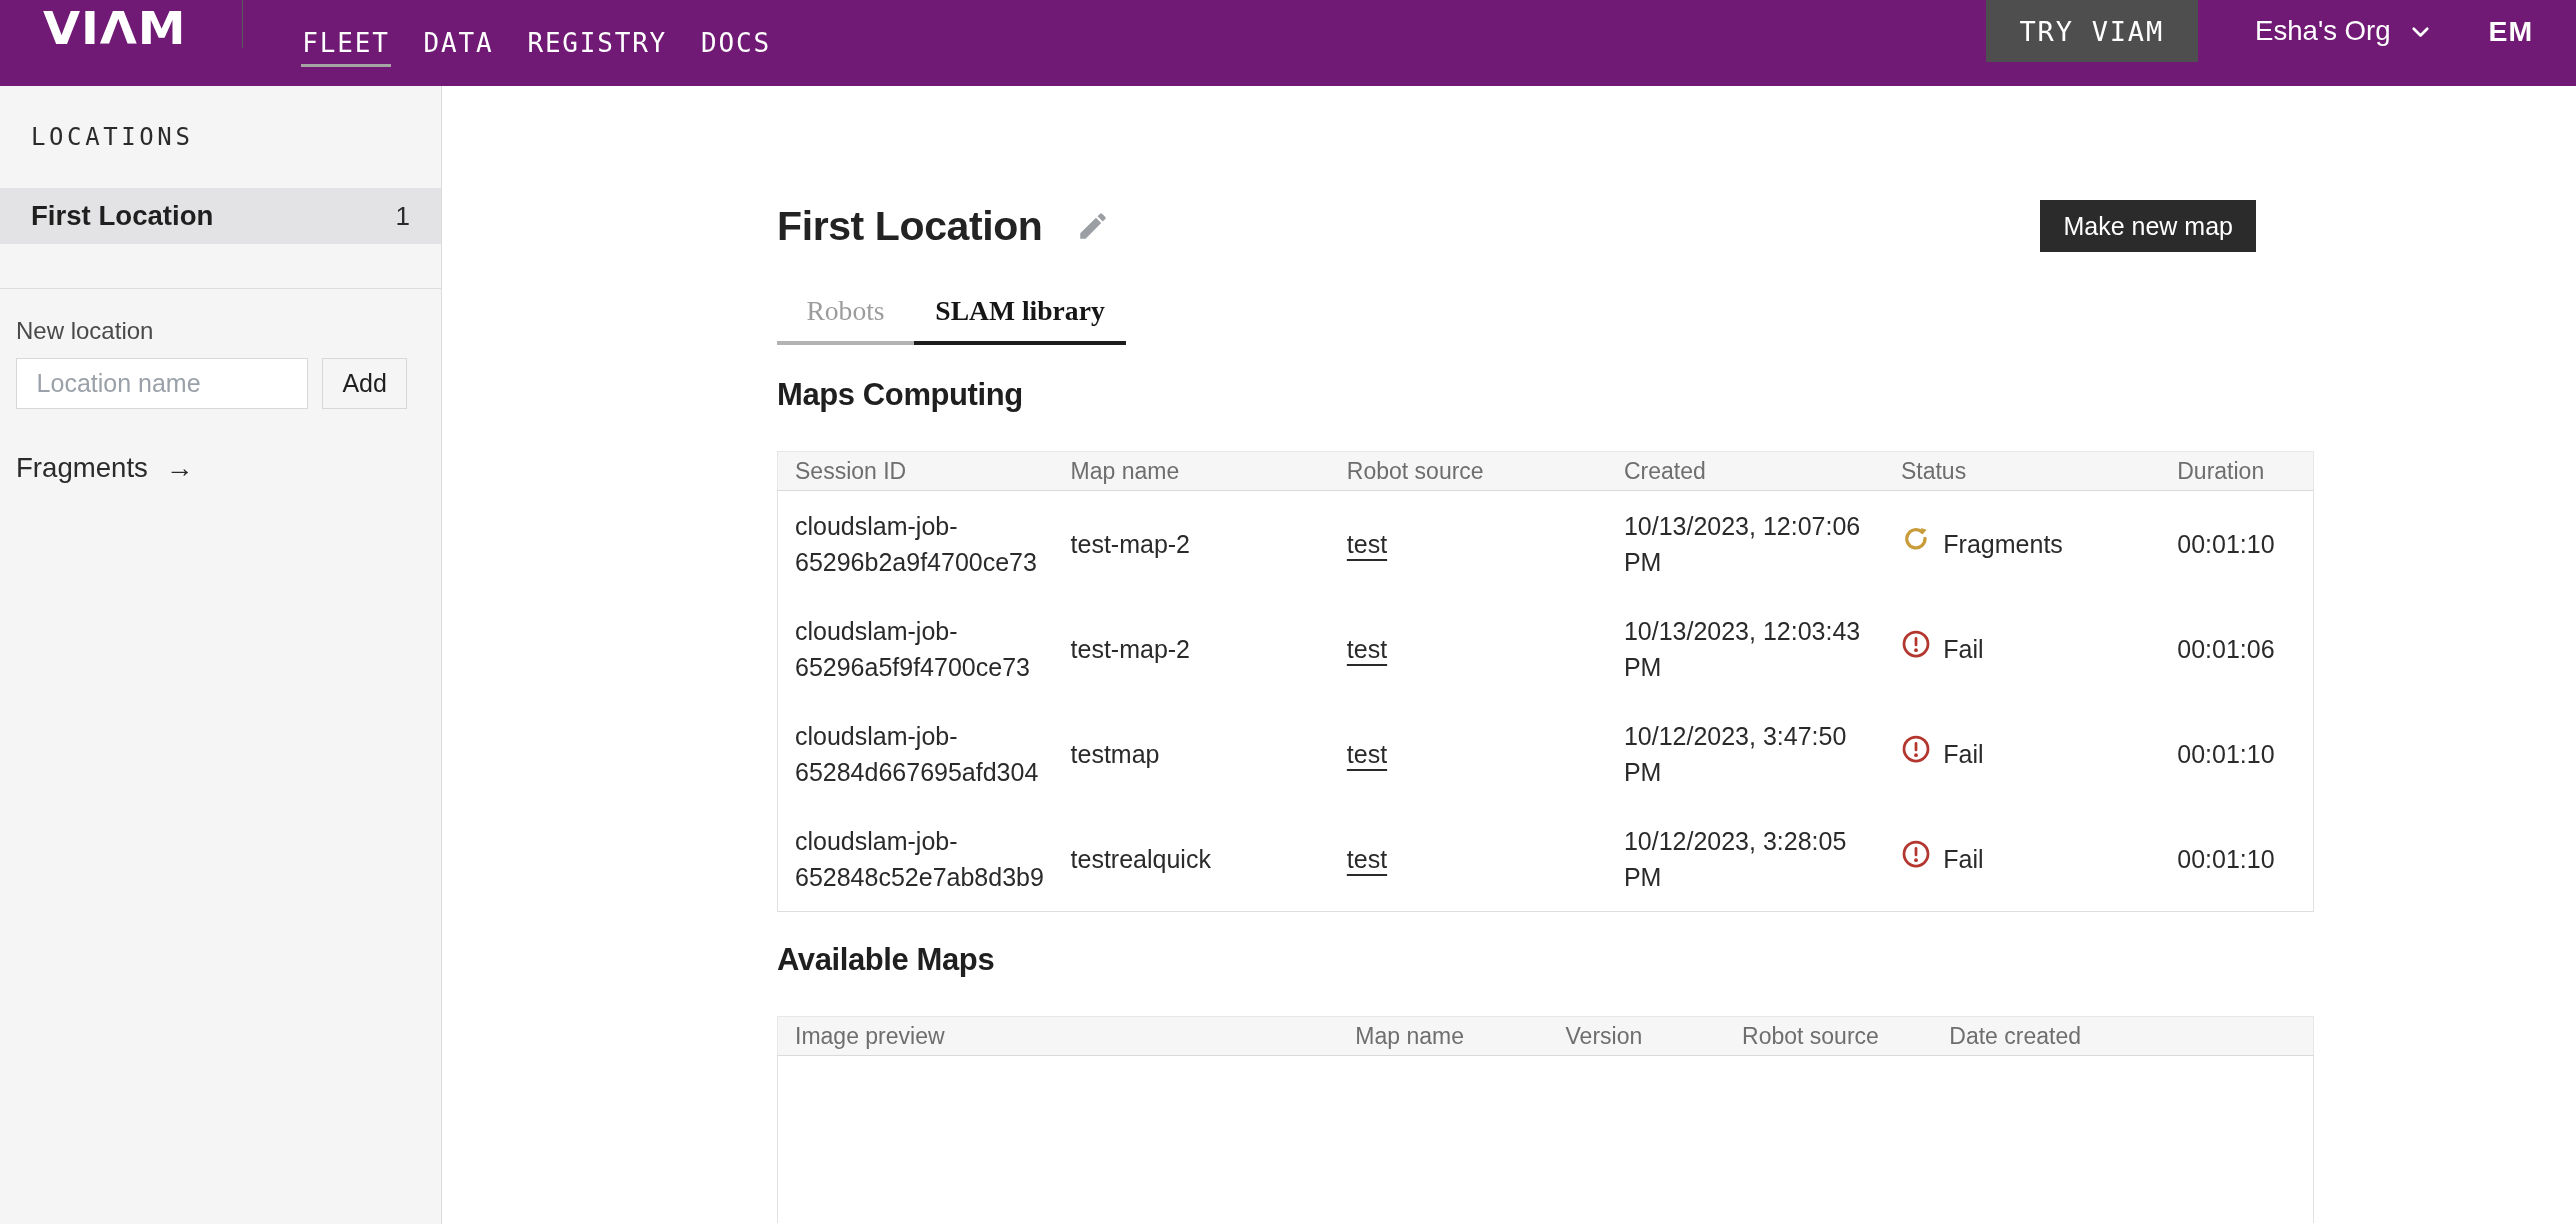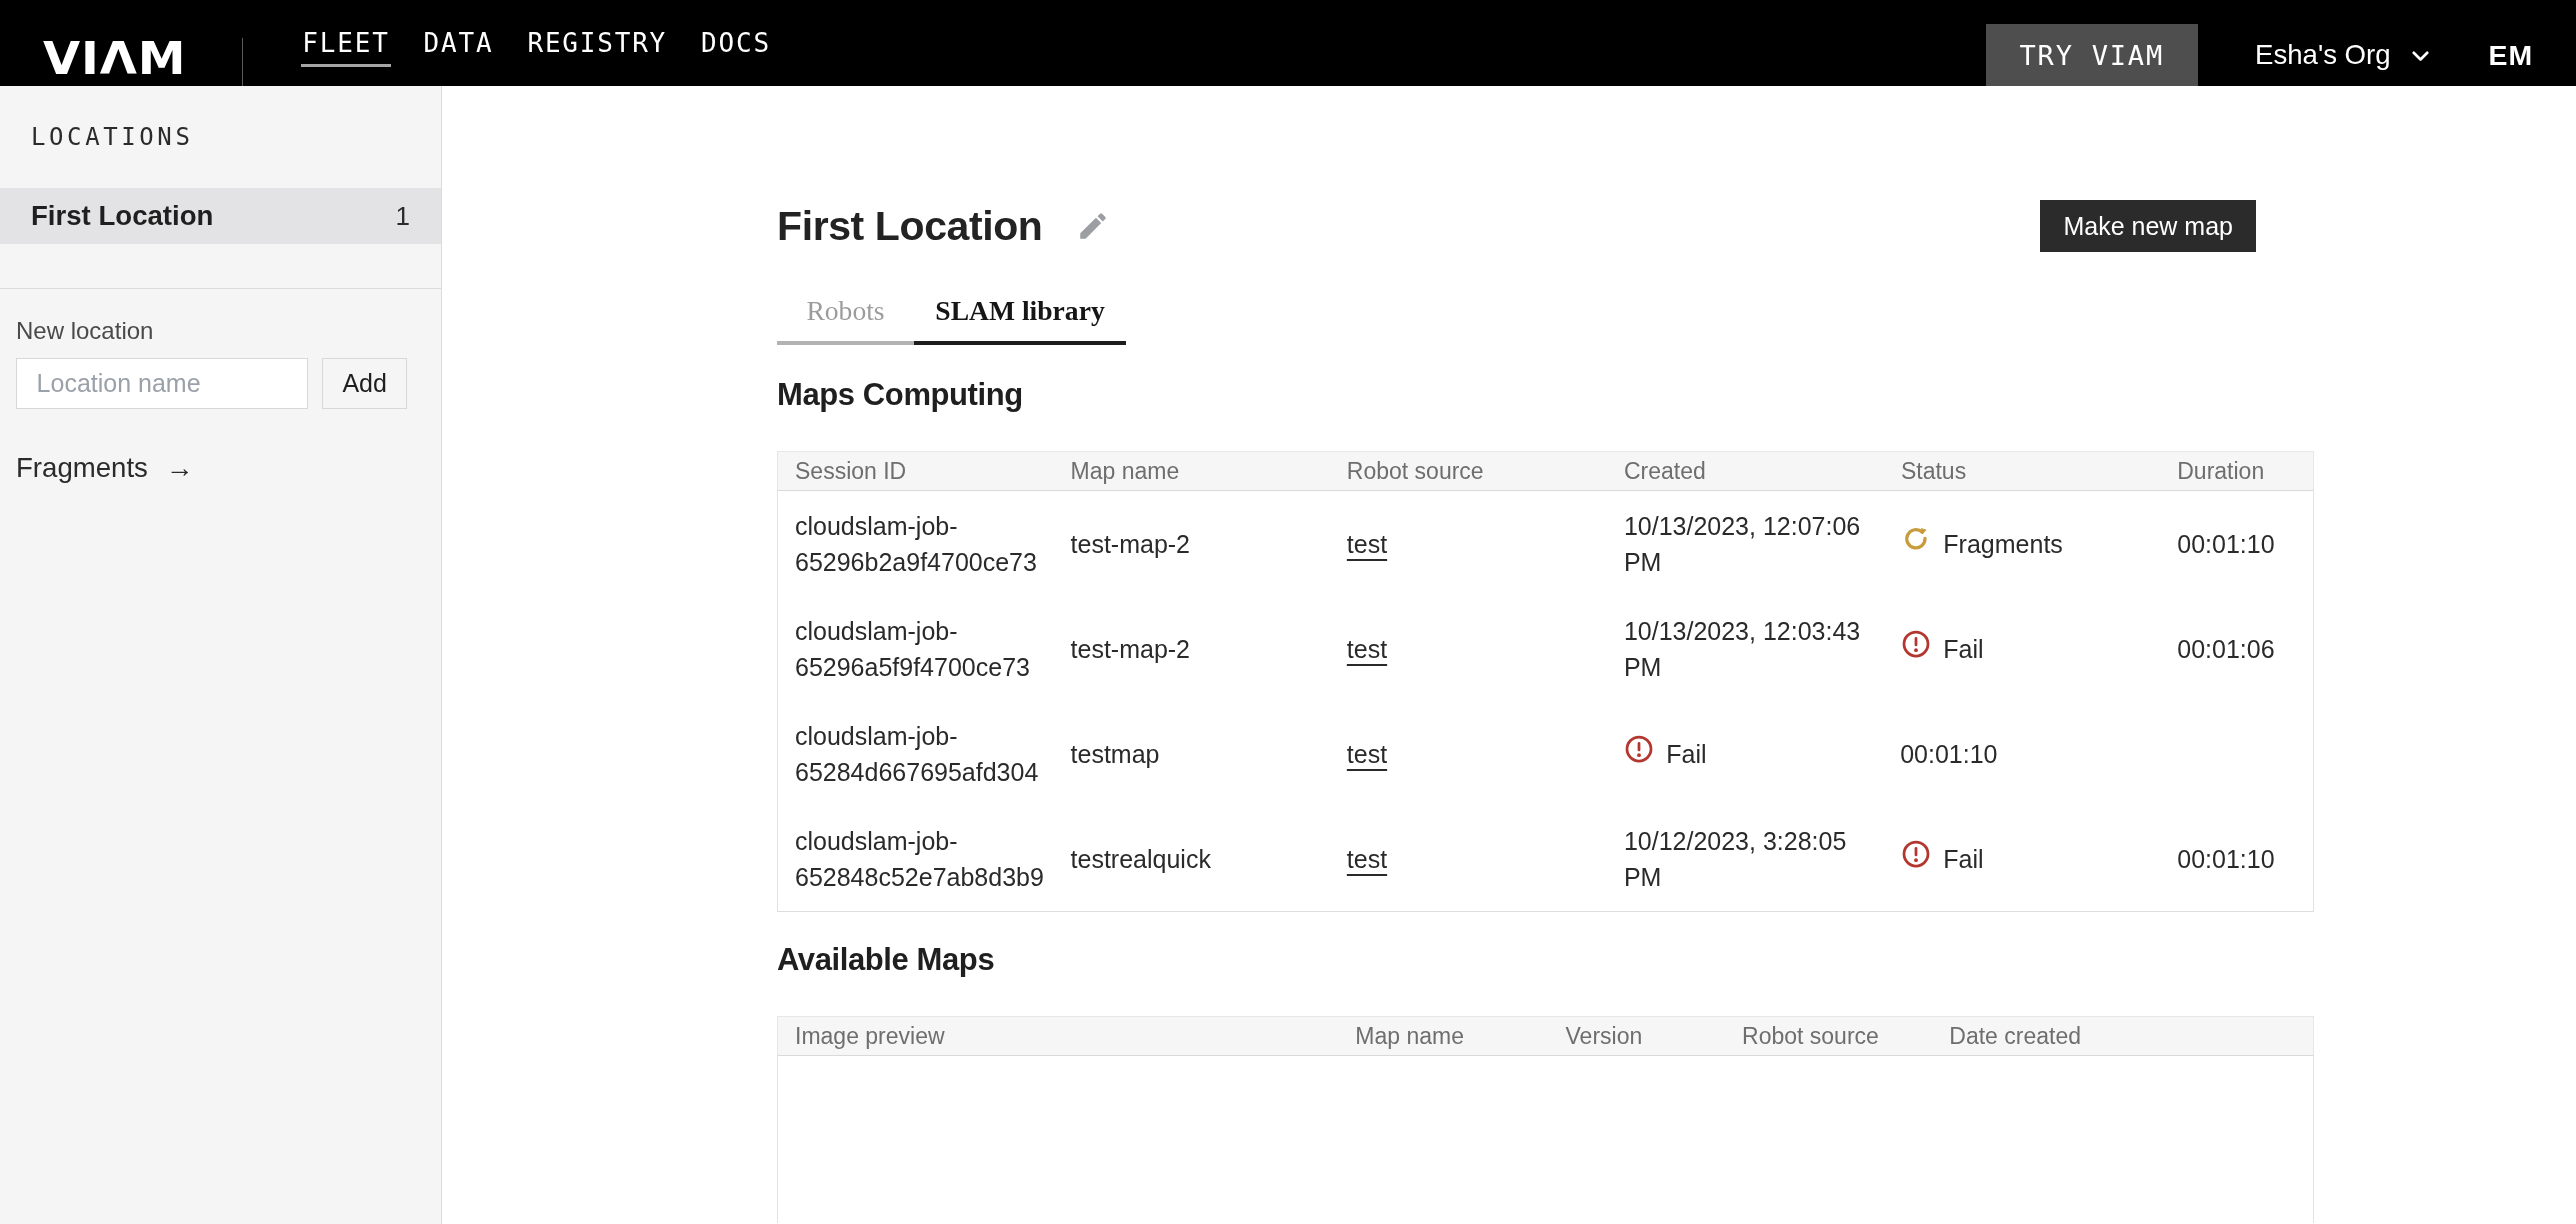--- a/index.html
+++ b/index.html
@@ -1,21 +1,21 @@
 <!DOCTYPE html>
 <html style="font-size:14.2px"><head>
 <meta charset="utf-8">
 <style>
   * { margin:0; padding:0; box-sizing:border-box; }
   html,body { width:2576px; height:1225px; overflow:hidden; background:#fff; }
   body { font-family:"Liberation Sans", sans-serif; color:#2a2a2a; }
   .app { width:2576px; height:1225px; display:flex; flex-direction:column; }
 
   
-  .topnav { height:86px; background:#000000; display:flex; align-items:flex-end; flex-shrink:0; }
+  .topnav { height:86px; background:#701a75; display:flex; align-items:flex-start; flex-shrink:0; }
   .logo { font-family:"DejaVu Sans", sans-serif; font-weight:800; font-size:48px; letter-spacing:0.9px;
           color:#fff; margin-left:43px; transform:scaleY(.92); }
   .nav-divider { width:1.8px; height:48px; background:#5a5a5a; margin-left:55px; }
   .nav-links { display:flex; align-items:center; height:100%; margin-left:59px; gap:34px; }
   .nav-link { font-family:"DejaVu Sans Mono", monospace; font-size:26px; letter-spacing:1.8px;
               color:#fff; height:100%; display:flex; align-items:center; position:relative; cursor:pointer; }
   .nav-link.active::after { content:""; position:absolute; left:-1.8px; right:-1.8px; bottom:18.7px; height:3.6px; background:#a5a5a5; }
   .nav-right { margin-left:auto; display:flex; align-items:center; margin-right:43px; }
   .try-viam { background:#4e4e4e; color:#fff; border:none; font-family:"DejaVu Sans Mono", monospace;
               font-size:27px; letter-spacing:1.8px; height:62px; padding:3px 34px; cursor:pointer; }
@@ -196,20 +196,21 @@
                 <span>Fail</span>
               </span>
             </div>
             <div class="td t1-c5">00:01:06</div>
           </div>
 
           <div class="tr">
             <div class="td wrap t1-c0">cloudslam-job-65284d667695afd304</div>
             <div class="td t1-c1">testmap</div>
             <div class="td t1-c2"><span class="cell-link">test</span></div>
+            <div class="td wrap t1-c3">10/12/2023, 3:47:50 PM</div>
             <div class="td t1-c4">
               <span class="status-cell status-fail">
 
                 <span class="status-icon fail-glyph"><svg width="30" height="30" viewBox="0 0 24 24">
                       <circle cx="12" cy="12" r="9.6" fill="none" stroke="#b3362f" stroke-width="2.2"></circle>
                       <rect x="10.9" y="6.4" width="2.2" height="7.4" rx="1.1" fill="#b3362f"></rect>
                       <circle cx="12" cy="16.9" r="1.5" fill="#b3362f"></circle>
                     </svg></span>
                 <span>Fail</span>
               </span>

